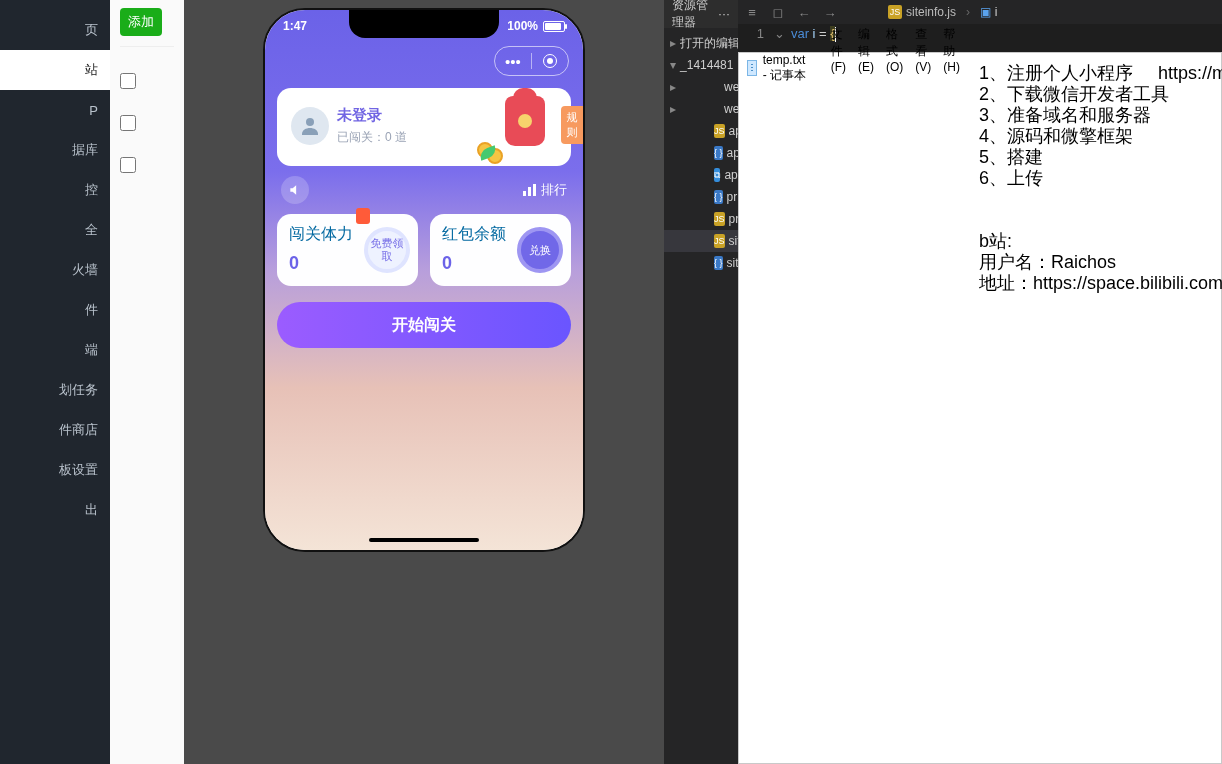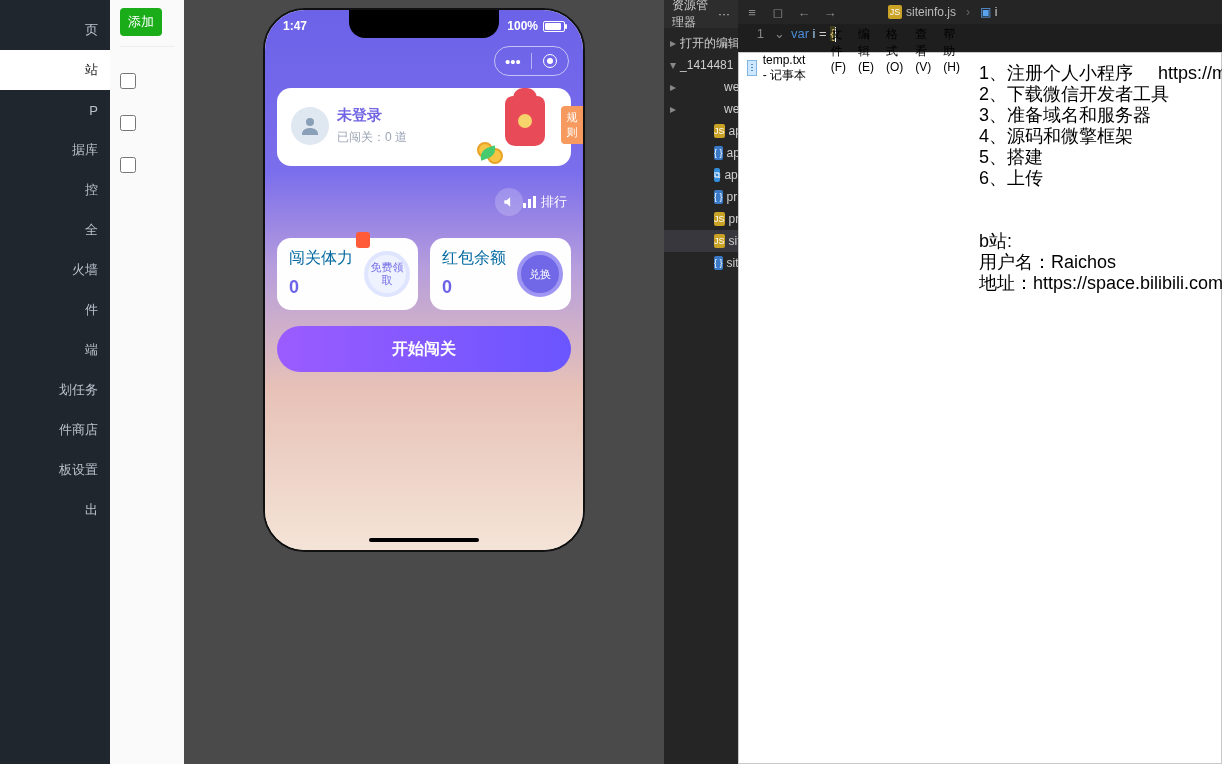--- a/index.html
+++ b/index.html
@@ -50,21 +50,21 @@
 .redpkt{position:absolute;right:20px;top:2px;width:72px;height:72px;}
 .bag{position:absolute;right:6px;top:6px;width:40px;height:50px;background:#e84b57;border-radius:8px 8px 10px 10px;}
 .bag::before{content:"";position:absolute;top:-8px;left:50%;transform:translateX(-50%);width:24px;height:14px;background:#e84b57;border-radius:10px 10px 0 0;}
 .bag .knot{position:absolute;top:18px;left:50%;transform:translateX(-50%);width:14px;height:14px;border-radius:50%;background:#f7d36c;}
 .coins{position:absolute;left:-2px;bottom:-2px;width:30px;height:22px;}
 .coin{position:absolute;width:16px;height:16px;border-radius:50%;background:#f6c543;border:2px solid #eaa226;}
 .coin.c2{left:10px;top:6px;}
 .leaf{position:absolute;left:0;bottom:4px;width:18px;height:10px;background:#46c96f;border-radius:10px 0 10px 0;transform:rotate(-20deg);}
 
 
-.action-row{display:flex;justify-content:flex-end;align-items:center;color:#fff;padding:22px 4px;}
+.action-row{display:flex;justify-content:space-between;align-items:center;color:#fff;padding:10px 4px;}
 .icon-btn{width:28px;height:28px;border-radius:50%;background:rgba(255,255,255,.2);display:flex;align-items:center;justify-content:center;font-size:13px;}
 .rank{display:flex;gap:5px;align-items:center;font-size:13px;}
 .bars{display:flex;gap:2px;align-items:flex-end;height:12px;}
 .bars span{width:3px;background:#fff;display:block;}
 .bars span:nth-child(1){height:5px;}
 .bars span:nth-child(2){height:9px;}
 .bars span:nth-child(3){height:12px;}
 
 
 .stats{display:flex;gap:12px;}

